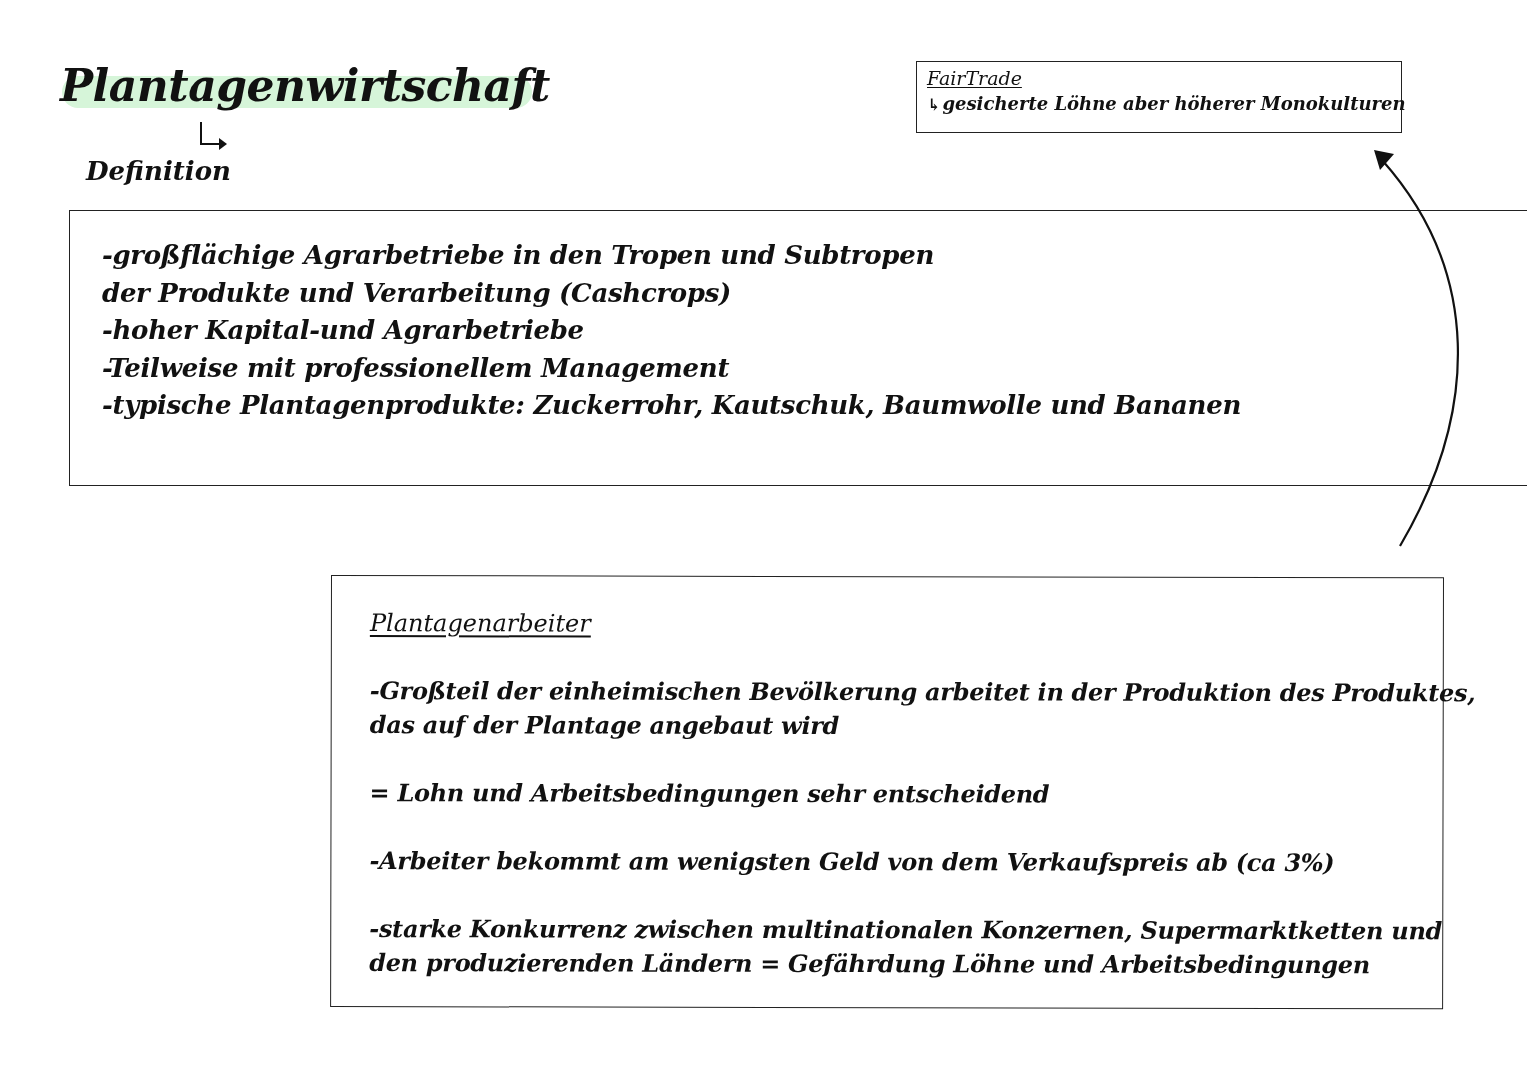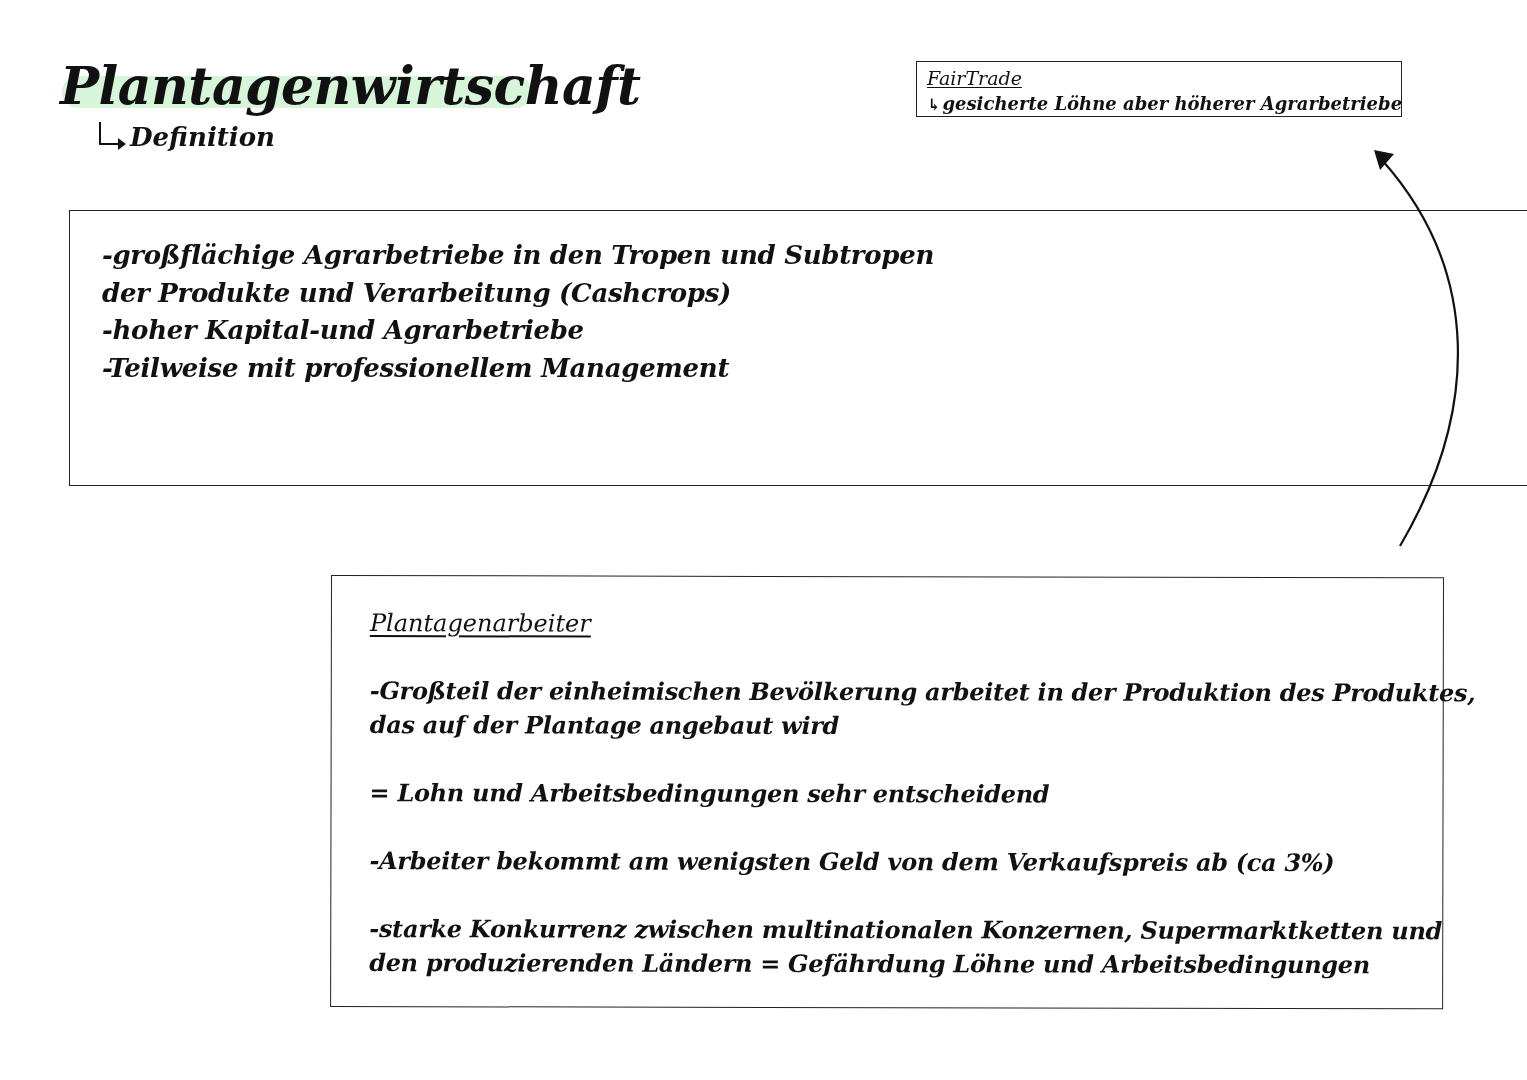--- a/index.html
+++ b/index.html
@@ -31,47 +31,48 @@
       top: 18px;
       width: 470px;
       height: 32px;
       background: #d6f5d9;
       border-radius: 16px;
       z-index: 0;
     }
     .title {
       position: relative;
       z-index: 1;
-      font-size: 52px;
+      font-size: 44px;
       letter-spacing: -0.5px;
       line-height: 56px;
       white-space: nowrap;
     }
     .subheading {
       position: absolute;
-      left: 96px;
+      left: 86px;
       top: 120px;
       display: flex;
       align-items: flex-end;
+      flex-direction: column;
     }
     .elbow-arrow {
       width: 32px;
       height: 34px;
       margin-right: 2px;
     }
     .subheading-label {
       font-size: 26px;
       line-height: 34px;
     }
     .fairtrade-box {
       position: absolute;
       left: 916px;
       top: 61px;
       width: 486px;
-      height: 56px;
+      height: 72px;
       border: 1.5px solid #222;
       box-sizing: border-box;
       padding: 3px 10px;
     }
     .fairtrade-title {
       font-size: 19px;
       line-height: 26px;
       text-decoration: underline;
       text-underline-offset: 2px;
       font-weight: normal;
@@ -155,29 +156,30 @@
     <path d="M4 2 L4 24 L24 24" fill="none" stroke="#111" stroke-width="2"></path>
     <path d="M22 18 L30 24 L22 30 Z" fill="#111"></path>
   </svg>
   <span class="subheading-label serif-it">Definition</span>
 </div>
 
 <div class="fairtrade-box">
   <div class="fairtrade-title serif-it">FairTrade</div>
   <div class="fairtrade-line serif-it">
     <span class="small-elbow">↳</span>
-    <span>gesicherte Löhne aber höherer Agrarbetriebe</span>
+    <span>gesicherte Löhne aber höherer Monokulturen</span>
   </div>
 </div>
 
 <div class="definition-box">
   <div class="line serif-it">-großflächige Agrarbetriebe in den Tropen und Subtropen</div>
   <div class="line serif-it">der Produkte und Verarbeitung (Cashcrops)</div>
   <div class="line serif-it">-hoher Kapital-und Agrarbetriebe</div>
   <div class="line serif-it">-Teilweise mit professionellem Management</div>
+  <div class="line serif-it">-typische Plantagenprodukte: Zuckerrohr, Kautschuk, Baumwolle und Bananen</div>
 </div>
 
 <svg class="curved-arrow" viewBox="0 0 120 420">
   <path d="M40 406 C 120 270, 120 130, 22 20" fill="none" stroke="#111" stroke-width="2.2"></path>
   <path d="M14 10 L34 14 L20 30 Z" fill="#111"></path>
 </svg>
 
 <div class="worker-box">
   <div class="worker-title serif-it">Plantagenarbeiter</div>
 

